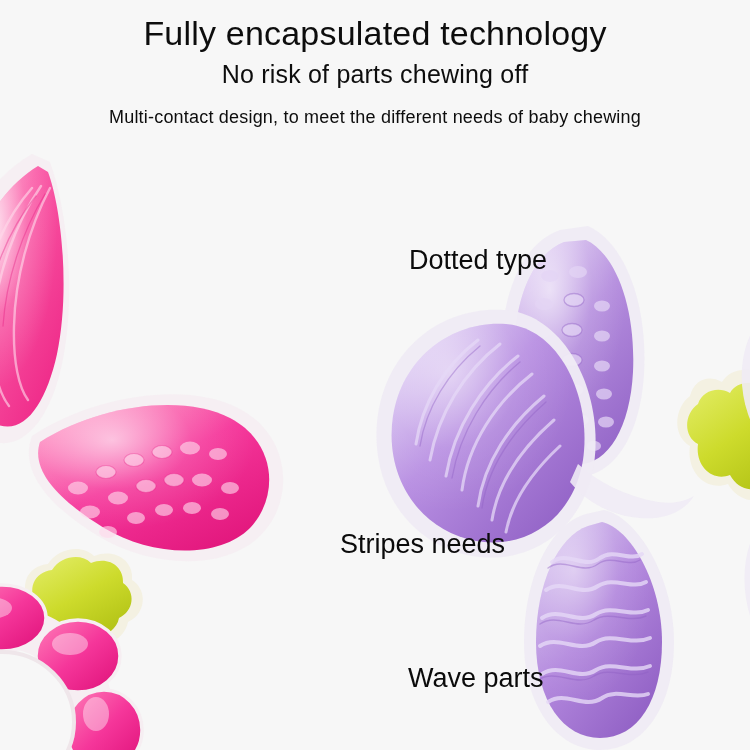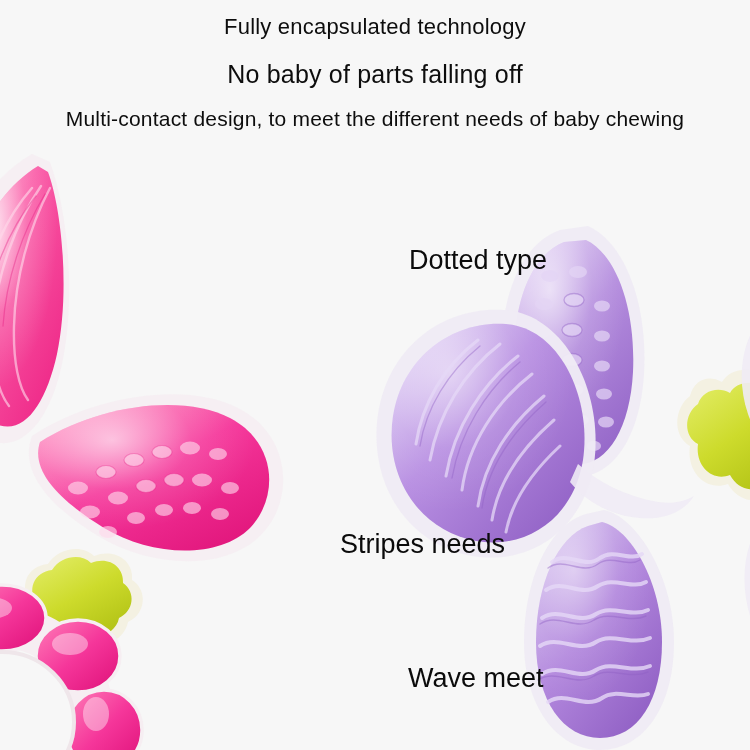--- a/index.html
+++ b/index.html
@@ -9,23 +9,23 @@
     font-family:"Liberation Sans","DejaVu Sans",sans-serif;
     position:relative;
   }
   #stage{position:relative;width:750px;height:750px;background:#f7f7f7;overflow:hidden;}
 
   
   .headline{
     position:absolute;left:0;width:750px;text-align:center;
     color:#0d0d0d;white-space:nowrap;letter-spacing:.2px;
   }
-  #hl1{top:14px;font-size:22px;}
+  #hl1{top:14px;font-size:34px;}
   #hl2{top:60px;font-size:25px;}
-  #hl3{top:107px;font-size:21px;}
+  #hl3{top:107px;font-size:18px;}
 
   
   .callout{
     position:absolute;color:#0b0b0b;white-space:nowrap;
     font-size:27px;z-index:40;
   }
   #lbl-dotted{left:409px;top:245px;}
   #lbl-stripes{left:340px;top:529px;}
   #lbl-wave{left:408px;top:663px;}
 
@@ -34,21 +34,21 @@
   .product svg{display:block;overflow:visible;}
   #pink-teether{left:-118px;top:136px;width:420px;height:600px;}
   #purple-teether{left:372px;top:214px;width:420px;height:536px;}
 </style>
 </head>
 <body style="background: rgb(247, 247, 247);">
 
 <div id="stage" style="background: rgb(247, 247, 247);">
 
   <div class="headline" id="hl1">Fully encapsulated technology</div>
-  <div class="headline" id="hl2">No baby of parts falling off</div>
+  <div class="headline" id="hl2">No risk of parts chewing off</div>
   <div class="headline" id="hl3">Multi-contact design, to meet the different needs of baby chewing</div>
 
   <div class="product" id="pink-teether">
     <svg viewBox="0 0 420 600" width="420" height="600" aria-hidden="true">
       <defs>
         <linearGradient id="pkA" x1="0" y1="0" x2="1" y2="1">
           <stop offset="0%" stop-color="#ffa9cf"></stop>
           <stop offset="38%" stop-color="#fa5aa6"></stop>
           <stop offset="100%" stop-color="#ec1f82"></stop>
         </linearGradient>
@@ -306,15 +306,15 @@
       <path d="M404 310 C384 328 377 366 388 400 C398 432 420 448 420 448
                L420 304 Z" fill="url(#ppD)"></path>
 
       <path d="M206 250 C226 268 252 282 286 288 C300 290 312 288 322 282
                C312 298 292 306 268 304 C240 302 214 288 198 268 Z" fill="#efebf5" opacity="0.9"></path>
     </svg>
   </div>
 
   <div class="callout" id="lbl-dotted">Dotted type</div>
   <div class="callout" id="lbl-stripes">Stripes needs</div>
-  <div class="callout" id="lbl-wave">Wave meet</div>
+  <div class="callout" id="lbl-wave">Wave parts</div>
 
 </div>
 
 </body></html>

